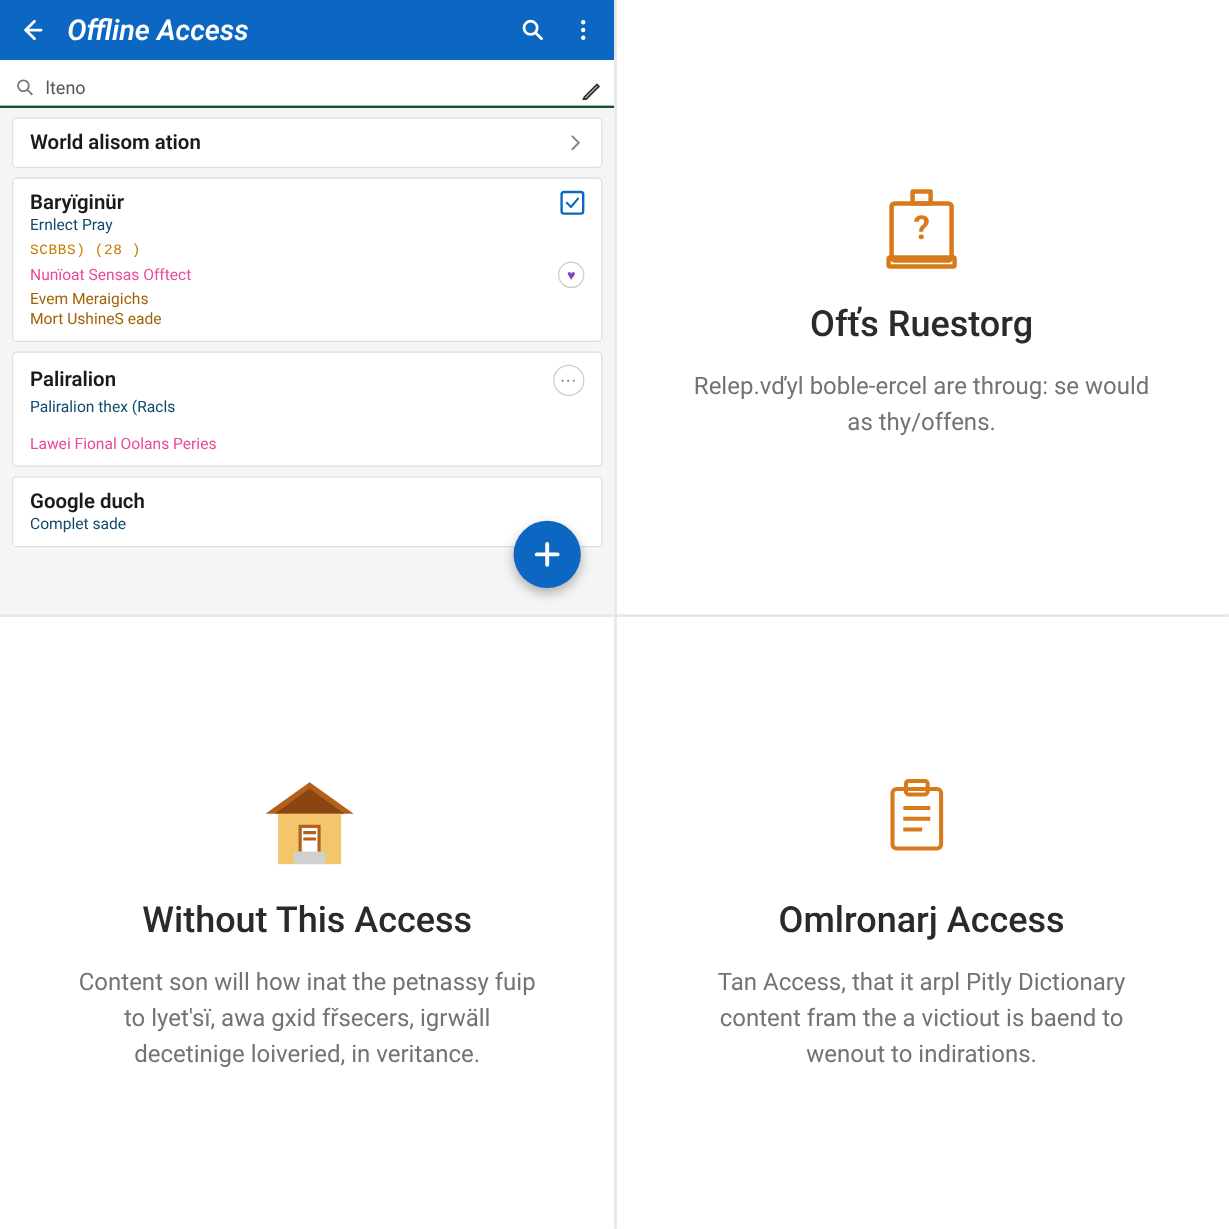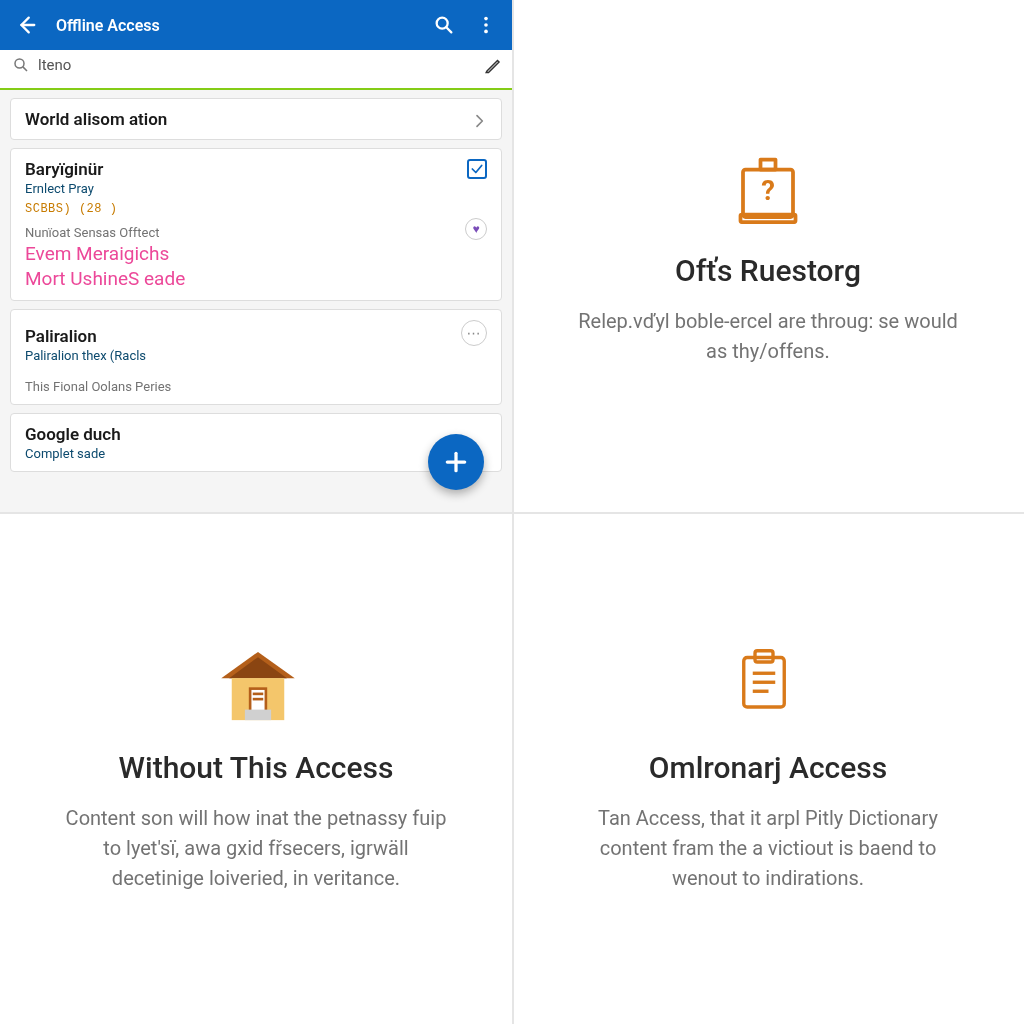--- a/index.html
+++ b/index.html
@@ -19,41 +19,41 @@
   .phone { width: 100%; height: 100%; background: #f5f5f5; display: flex; flex-direction: column; }
   .appbar {
     background: #0b67c2;
     color: #fff;
     height: 50px;
     display: flex;
     align-items: center;
     padding: 0 14px;
     gap: 18px;
   }
-  .appbar .title { font-size: 16px; font-weight: 600; flex: 1; }
+  .appbar .title { font-size: 24px; font-weight: 600; flex: 1; font-style: italic; }
   .appbar .icon-btn { width: 24px; height: 24px; display: flex; align-items: center; justify-content: center; cursor: pointer; }
   .searchbar {
-    display: flex; align-items: flex-start; background: #fff;
-    border-bottom: 2px solid #84cc16; padding: 6px 12px; height: 40px; gap: 8px;
+    display: flex; align-items: flex-end; background: #fff;
+    border-bottom: 2px solid #14532d; padding: 6px 12px; height: 40px; gap: 8px;
     color: #555;
   }
   .searchbar .sicon { width: 18px; height: 18px; color: #777; }
   .searchbar .sval { flex: 1; font-size: 15px; color: #555; }
   .searchbar .pencil { width: 16px; height: 16px; color: #333; }
   .list { flex: 1; padding: 8px 10px; display: flex; flex-direction: column; gap: 8px; position: relative; }
   .card {
     background: #fff; border: 1px solid #ddd; border-radius: 4px; padding: 10px 14px;
     display: flex; flex-direction: column; gap: 2px; position: relative;
   }
-  .row1 { display: flex; align-items: flex-end; justify-content: space-between; }
+  .row1 { display: flex; align-items: center; justify-content: space-between; }
   .card .ttitle { font-size: 17px; font-weight: 600; color: #1a1a1a; }
   .card .sub   { font-size: 13px; color: #0c4a6e; }
   .card .qual  { font-size: 12px; color: #c77b00; letter-spacing: .5px; margin-top: 4px; font-family: Liberation Mono, monospace; }
-  .card .line  { font-size: 13px; color: #737373; }
-  .card .lineG { font-size: 19px; color: #ec4899; }
+  .card .line  { font-size: 13px; color: #ec4899; }
+  .card .lineG { font-size: 13px; color: #a16207; }
   .chev { color: #888; font-size: 18px; }
   .chk  { width: 20px; height: 20px; border: 2px solid #0b67c2; border-radius: 3px; display:flex;align-items:center;justify-content:center; }
   .chk svg { width: 14px; height: 14px; color: #0b67c2; }
   .heart { width: 22px; height: 22px; border: 1px solid #ccc; border-radius: 50%; display:flex;align-items:center;justify-content:center; color:#7a4db8; font-size:12px;}
   .more  { width: 26px; height: 26px; border: 1px solid #ccc; border-radius: 50%; display:flex;align-items:center;justify-content:center; color:#888; font-size:14px; letter-spacing:1px;}
   .fab {
     position: absolute; right: 28px; bottom: 22px; width: 56px; height: 56px; border-radius: 50%;
     background: #0b67c2; color: #fff; display:flex;align-items:center;justify-content:center;
     font-size: 32px; box-shadow: 0 4px 10px rgba(0,0,0,.3); cursor:pointer;
   }
@@ -143,21 +143,21 @@
           <span class="lineG">Mort UshineS eade</span>
         </div>
 
         <div class="card">
           <div class="row1">
             <span class="ttitle">Paliralion</span>
             <span class="more">⋯</span>
           </div>
           <span class="sub">Paliralion thex (Racls</span>
           <div style="height:12px"></div>
-          <span class="line">This Fional Oolans Peries</span>
+          <span class="line">Lawei Fional Oolans Peries</span>
         </div>
 
         <div class="card">
           <span class="ttitle">Google duch</span>
           <span class="sub">Complet sade</span>
         </div>
 
         <div class="fab">
           <svg viewBox="0 0 24 24" width="26" height="26" fill="none" stroke="white" stroke-width="3" stroke-linecap="round">
               <line x1="12" y1="4" x2="12" y2="20"></line>

